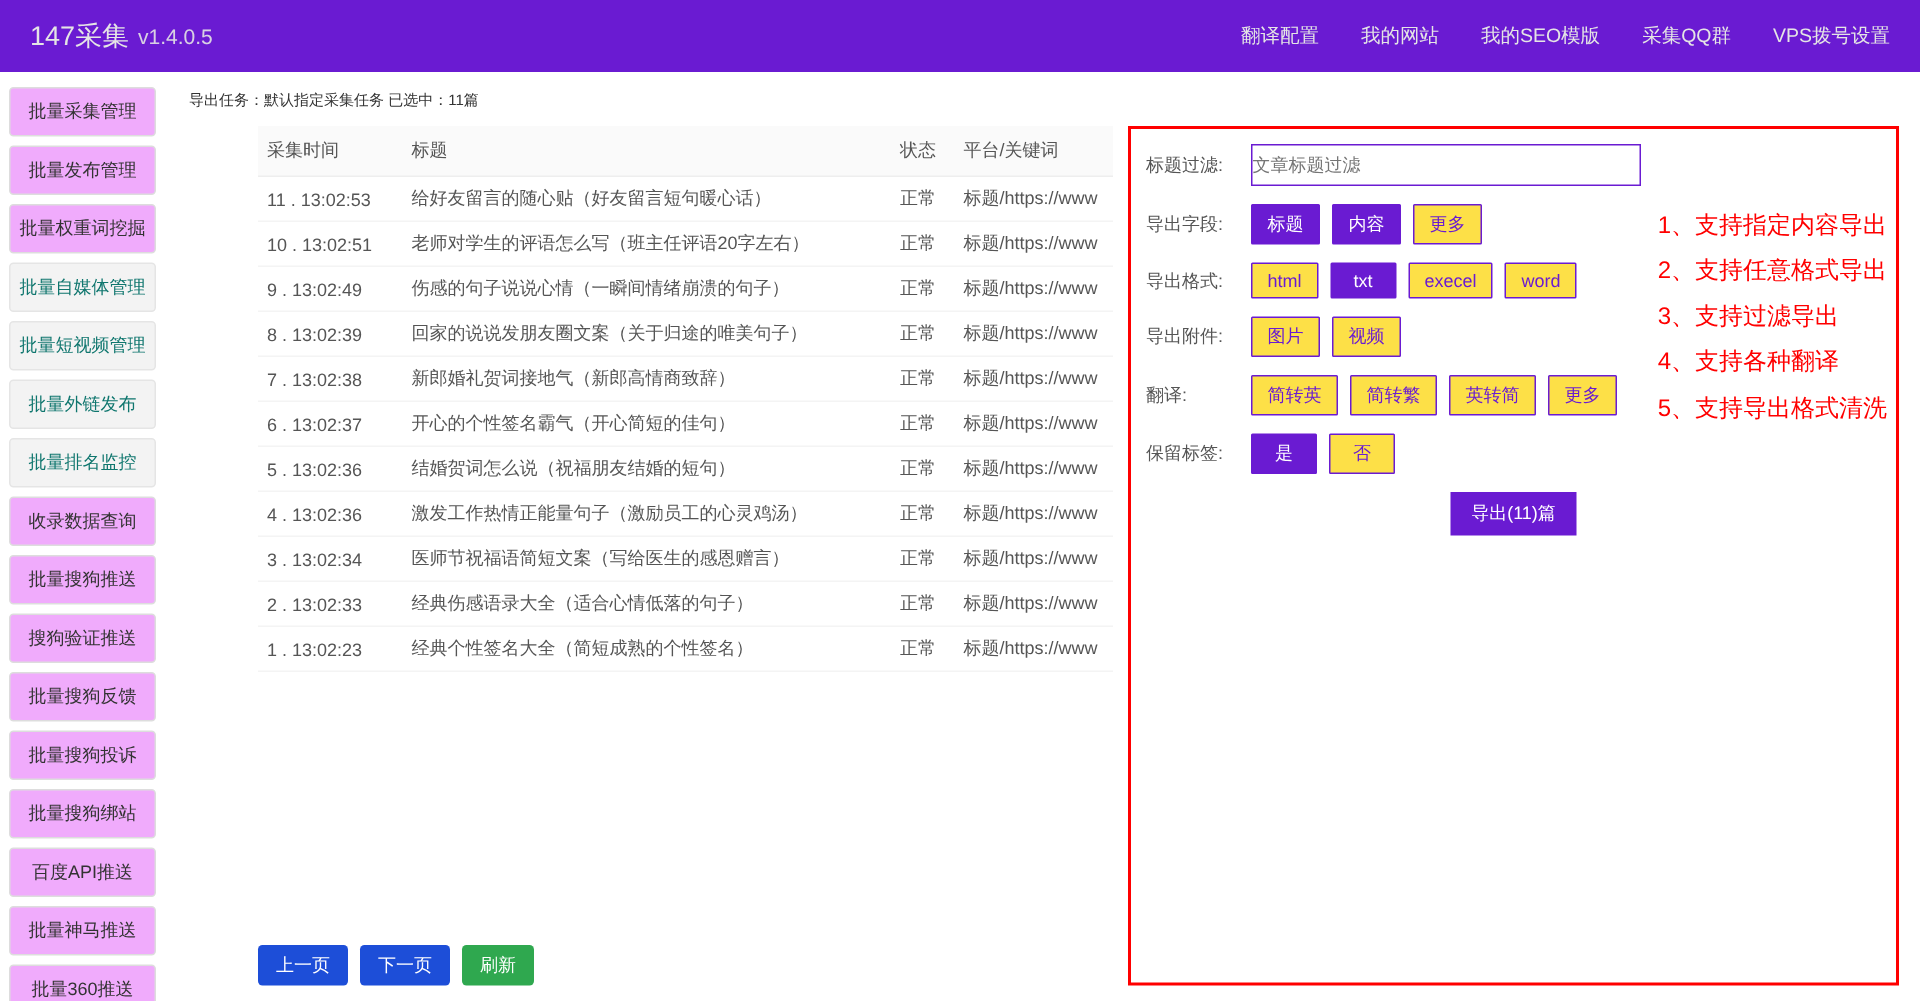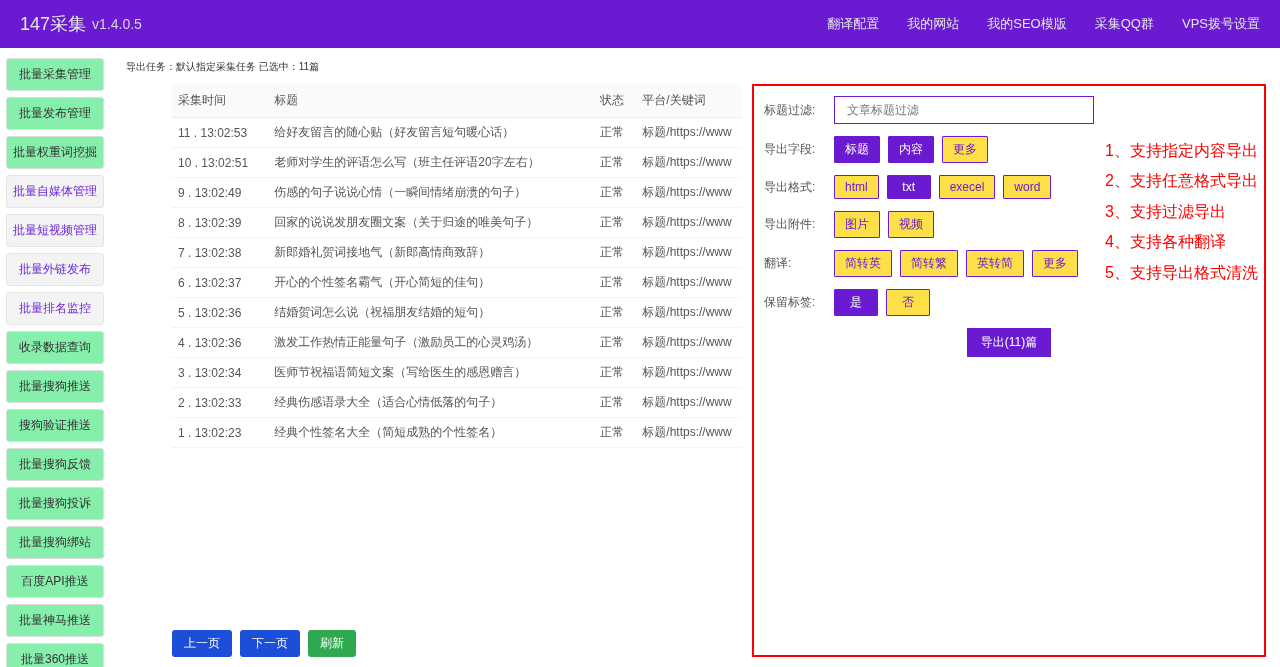--- a/index.html
+++ b/index.html
@@ -4,39 +4,39 @@
 <style>
 * { margin:0; padding:0; box-sizing:border-box; }
 body { font-family:"Microsoft YaHei",Arial,sans-serif; font-size:12px; color:#333; background:#fff; }
 .topbar { background:#6a1bd2; color:#e5e5e5; height:48px; display:flex; align-items:center; padding:0 20px; }
 .brand { font-size:18px; font-weight:500; }
 .version { font-size:14px; margin-left:6px; opacity:.9;text-align:center; }
 .topnav { margin-left:auto; display:flex; gap:28px; font-size:13px; }
 .topnav span { cursor:pointer; }
 .layout { display:flex; height:calc(667px - 48px); }
 .sidebar { width:110px; padding:10px 6px; overflow-y:auto; }
-.sidebar-item { display:block; width:100%; padding:7px 6px; margin-bottom:6px; font-size:12px; text-align:center; border:1px solid #ddd; border-radius:3px; background:#86efac; cursor:pointer; color:#333; }
-.sidebar-item.disabled { color:#6d28d9; background:#f3f3f3; border-color:#e5e5e5; cursor:not-allowed; }
+.sidebar-item { display:block; width:100%; padding:7px 6px; margin-bottom:6px; font-size:12px; text-align:center; border:1px solid #ddd; border-radius:3px; background:#f0abfc; cursor:pointer; color:#333; }
+.sidebar-item.disabled { color:#0f766e; background:#f3f3f3; border-color:#e5e5e5; cursor:not-allowed; }
 .main { flex:1; padding:10px 14px; display:flex; flex-direction:column; overflow:hidden; }
 .page-title { font-size:10px; margin:2px 0 10px 2px; color:#333; }
 .content-row { display:flex; gap:10px; flex:1;margin-left:48px; }
 .table-wrap { flex:0 0 570px; display:flex; flex-direction:column; }
 .tbl { width:100%; border-collapse:collapse; font-size:12px; }
 .tbl th { text-align:left; padding:8px 6px; background:#fafafa; border-bottom:1px solid #eee; font-weight:500; color:#555; }
 .tbl td { padding:6px 6px; border-bottom:1px solid #f4f4f4; color:#555; white-space:nowrap; overflow:hidden; text-overflow:ellipsis; }
 .tbl td:nth-child(2){ max-width:290px; }
 .tbl td:nth-child(4){ max-width:90px; }
 .pager { margin-top:auto; padding-top:16px; display:flex; gap:8px; }
 .btn { padding:5px 12px; border:none; border-radius:3px; font-size:12px; cursor:pointer; color:#fff; }
 .btn-purple { background:#1d4ed8;text-align:center; }
 .btn-green { background:#2fa84f; }
 .panel { border:2px solid red; padding:10px 10px 8px; position:relative; flex:1; }
 .panel-row { display:flex; align-items:center; margin-bottom:12px; gap:10px; }
 .panel-label { width:60px; font-size:12px; color:#555; }
-.panel-input { flex:0 0 260px; border:1px solid #6a1bd2; padding:6px 12px; font-size:12px; }
+.panel-input { flex:0 0 260px; border:1px solid #6a1bd2; padding:6px 0; font-size:12px; }
 .opt-group { display:flex; gap:8px; }
 .opt { min-width:44px; padding:4px 10px; border:1px solid #6a1bd2; color:#6a1bd2; background:#fde047; font-size:12px; text-align:center; cursor:pointer; border-radius:1px; }
 .opt.sel { background:#6a1bd2; color:#fff; }
 .export-btn { display:block; margin:4px auto 0; background:#6a1bd2; color:#fff; border:none; padding:6px 14px; font-size:12px; cursor:pointer; }
 .annot { position:absolute; top:50px; right:6px; color:red; font-size:16px; line-height:1.9; font-weight:500; }
 </style>
 </head>
 <body>
 
 <div class="topbar">

